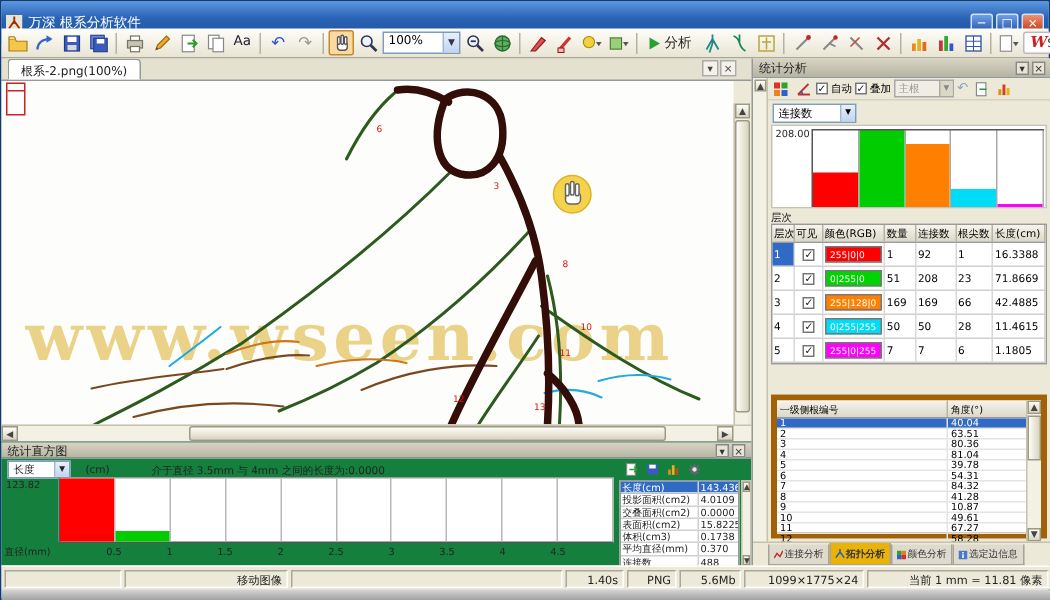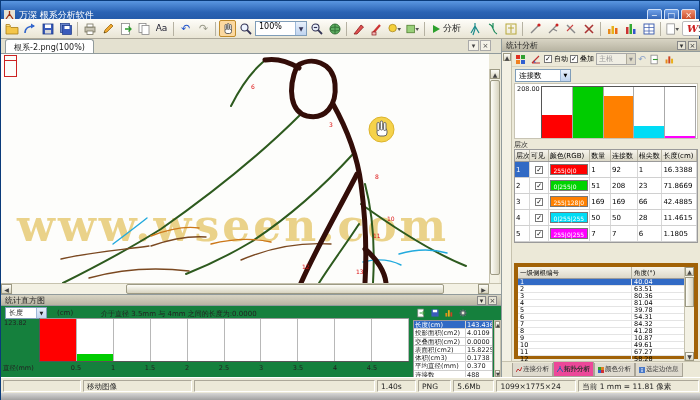--- a/index.html
+++ b/index.html
@@ -156,28 +156,28 @@
   .t2r.sel { background:#316ac5; color:#fff; }
   #t2-scroll { position:absolute; right:0; top:0; width:10px; height:94px; background:#f3f1e4; border-left:1px solid #c6c2ae; }
   #t2-scroll .sb-btn { position:absolute; left:0; width:9px; height:9px; line-height:8px; }
   #t2-scroll .thumb { position:absolute; left:0; top:10px; width:9px; height:30px;
     background:linear-gradient(90deg,#fdfdf8,#d8d4c0); border:1px solid #9d9a84; }
 
   #rp-tabs { position:absolute; left:0; bottom:0; width:200px; height:16px; display:flex; align-items:flex-end;
     padding-left:10px; background:#ece9d8; border-top:1px solid #c6c2ae; font-size:6.5px; }
   .rtab { display:flex; align-items:center; gap:1px; height:14px; padding:0 3px; border:1px solid #a8a496;
     border-top:none; background:#dedace; color:#333; white-space:nowrap; }
-  .rtab.active { background:#ec4899; font-weight:bold; height:15px; }
+  .rtab.active { background:#eab308; font-weight:bold; height:15px; }
   .rtab .sw { width:6px; height:6px; display:inline-block; }
 
   
   #statusbar { position:absolute; left:0; top:376px; width:700px; height:16px; background:#ece9d8;
     border-top:1px solid #fff; display:flex; align-items:center; font-size:7.5px; color:#222; padding:1px 2px; gap:2px; }
   .scell { height:12px; line-height:11px; border:1px solid; border-color:#aca899 #fff #fff #aca899; padding:0 3px;
-    text-align:left; overflow:hidden; white-space:nowrap; }
+    text-align:right; overflow:hidden; white-space:nowrap; }
   #bottomstrip { position:absolute; left:0; top:392px; width:700px; height:8px; background:linear-gradient(#d6d6d6,#9a9a9a); }
 </style>
 </head>
 <body>
 
 <div id="app">
 
   <div id="titlebar">
     <svg id="app-icon" viewBox="0 0 11 11">
         <rect x="0" y="0" width="11" height="11" fill="#e8e4d4"></rect>

